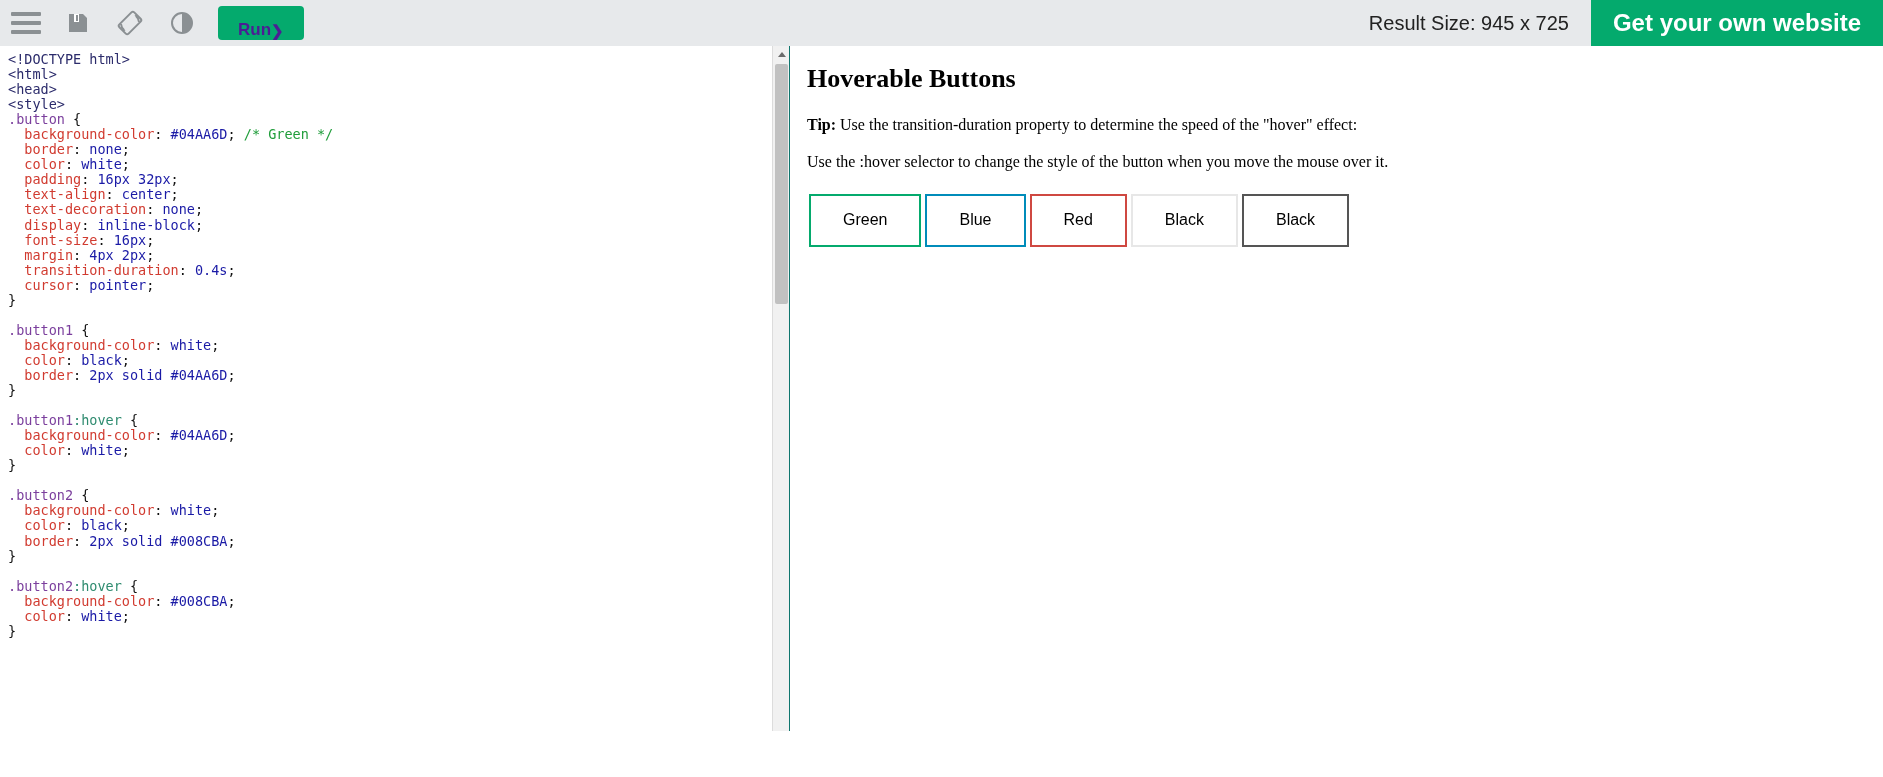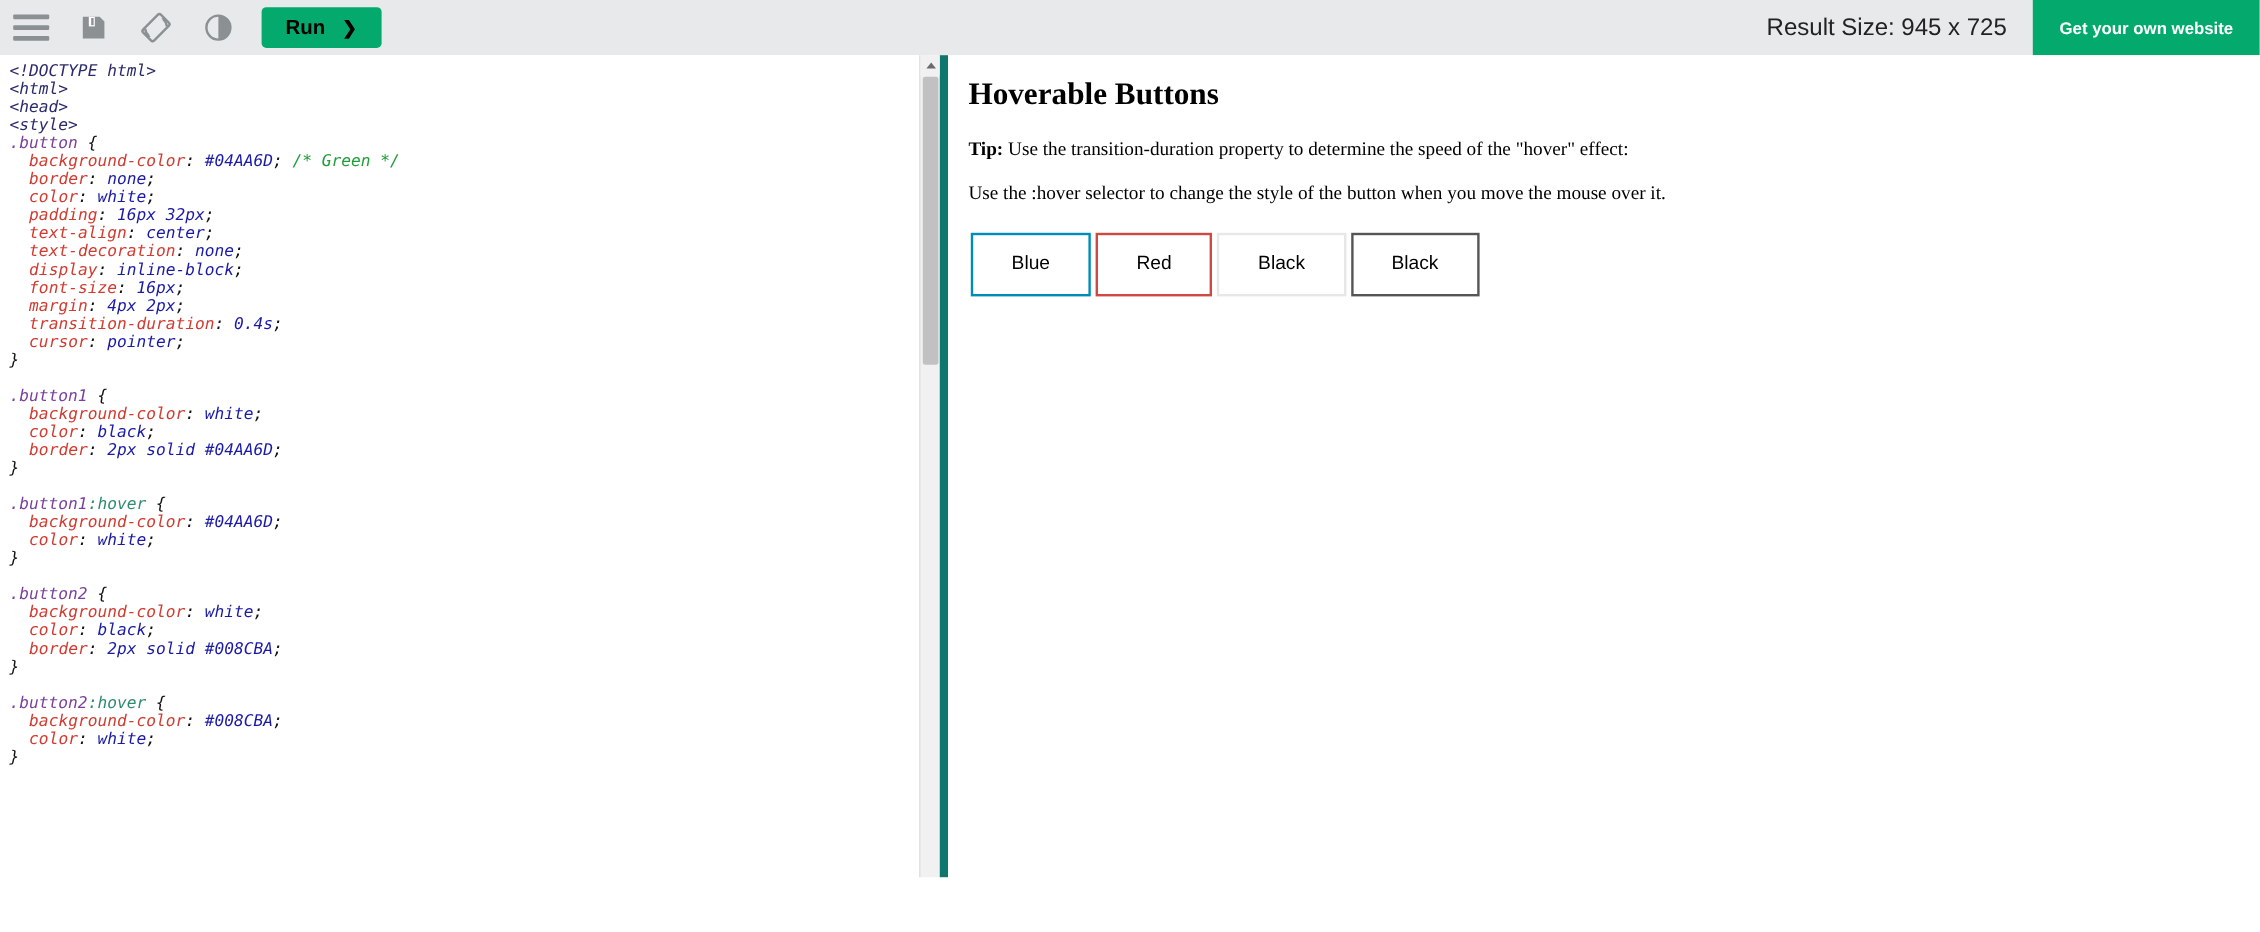--- a/index.html
+++ b/index.html
@@ -22,55 +22,54 @@
     width: 52px; height: 46px;
     display: flex; align-items: center; justify-content: center;
     cursor: pointer;
   }
   .hamburger { width: 30px; height: 22px; display: flex; flex-direction: column; justify-content: space-between; }
   .hamburger i { display: block; height: 4px; background: #8b9093; border-radius: 1px; }
   #run-button {
     margin-left: 10px;
     height: 34px;
     background: #04aa6d;
-    color: #000000;
+    color: #4c1d95;
     border: none;
     border-radius: 4px;
     font-size: 17px;
     font-weight: bold;
     padding: 0 20px;
-    display: flex; align-items: center; gap: 14px;
+    display: flex; align-items: flex-end; gap: 0;
     cursor: pointer;
     font-family: "Liberation Sans", sans-serif;
   }
   #run-button .chev { font-size: 15px; font-weight: bold; }
   #toolbar-spacer { flex: 1; }
   #result-size {
     font-size: 20px; color: #222;
     margin-right: 22px; white-space: nowrap;
   }
   #get-website-button {
     height: 46px;
     background: #04aa6d; color: #fff;
     border: none;
-    font-size: 14px; font-weight: bold;
+    font-size: 24px; font-weight: bold;
     padding: 0 22px;
     display: flex; align-items: center;
     cursor: pointer; white-space: nowrap;
     font-family: "Liberation Sans", sans-serif;
   }
 
   
   #editor-pane {
     position: absolute; left: 0; top: 46px;
     width: 790px; height: 685px;
     background: #ffffff;
-    border-right: 7px solid #0f766e;
+    border-right: 1px solid #0f766e;
     overflow: hidden;
-    font-style: italic;
   }
   #code-area {
     position: absolute; left: 0; top: 0;
     width: 772px; height: 731px;
     padding: 6px 0 0 8px;
     font-family: "DejaVu Sans Mono", "Liberation Mono", monospace;
     font-size: 13.5px;
     line-height: 15.05px;
     white-space: pre;
     color: #000000;
@@ -256,19 +255,20 @@
 </div>
 
 <div id="preview-pane">
   <div id="preview-body">
     <h1 id="preview-title">Hoverable Buttons</h1>
     <p class="preview-p">
       <b>Tip:</b><span> Use the transition-duration property to determine the speed of the "hover" effect:</span>
     </p>
     <p class="preview-p">Use the :hover selector to change the style of the button when you move the mouse over it.</p>
     <div id="buttons-row">
+        <div class="demo-button" style="border-color: rgb(4, 170, 109);">Green</div>
         <div class="demo-button" style="border-color: rgb(0, 140, 186);">Blue</div>
         <div class="demo-button" style="border-color: rgb(207, 72, 65);">Red</div>
         <div class="demo-button" style="border-color: rgb(231, 231, 231);">Black</div>
         <div class="demo-button" style="border-color: rgb(85, 85, 85);">Black</div>
       </div>
   </div>
 </div>
 
 </body></html>

